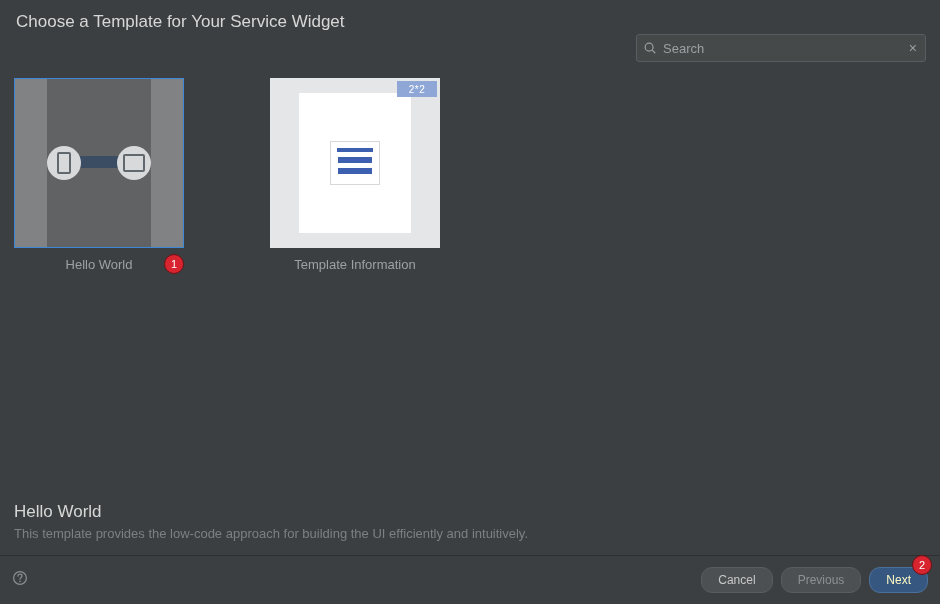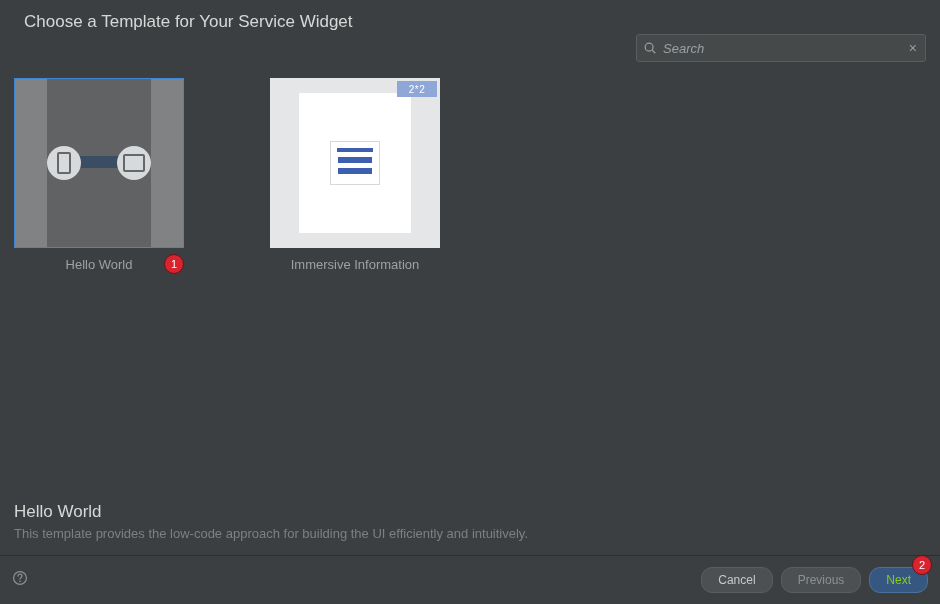--- a/index.html
+++ b/index.html
@@ -14,21 +14,21 @@
   }
   .root {
     display: flex;
     flex-direction: column;
     width: 100%;
     height: 100%;
   }
   .header-row {
     display: flex;
     align-items: flex-start;
-    padding: 12px 14px 8px 24px;
+    padding: 12px 14px 8px 16px;
   }
   .title {
     font-size: 17px;
     color: #d7d7d7;
     flex: 1;
   }
   .search-box {
     position: relative;
     width: 288px;
     height: 26px;
@@ -40,21 +40,20 @@
   }
   .search-icon svg { display: block; margin-left: 6px; }
   .search-input {
     flex: 1;
     background: transparent;
     border: none;
     outline: none;
     color: #fef9c3;
     font-size: 13px;
     padding-left: 6px;
-    font-style: italic;
   }
   .search-input::placeholder { color: #9aa0a3; }
   .search-clear {
     padding: 0 8px;
     color: #9aa0a3;
     font-size: 14px;
     cursor: pointer;
   }
 
   .body {
@@ -226,21 +225,21 @@
     border: 1px solid #5a5d5f;
     color: #c8c8c8;
     font-size: 12px;
     border-radius: 11px;
     display: flex; align-items: center; justify-content: center;
     cursor: pointer;
   }
   .btn.primary {
     background: #365880;
     border-color: #4a719c;
-    color: #84cc16;
+    color: #fef9c3;
   }
   .btn.disabled { color: #8c9193; text-align: center; }
   .next-wrap { position: relative; }
 </style>
 </head>
 <body>
 
 <div class="root">
   <div class="header-row">
     <div class="title">Choose a Template for Your Service Widget</div>
@@ -284,21 +283,21 @@
       <div class="card imm-card" style="background:#e5e6e8;">
         <div class="imm-badge">2*2</div>
         <div class="imm-panel">
           <div class="imm-doc">
             <div class="imm-top"></div>
             <div class="imm-bar"></div>
             <div class="imm-bar"></div>
           </div>
         </div>
       </div>
-      <div class="template-label">Immersive Information</div>
+      <div class="template-label">Template Information</div>
     </div>
   </div>
 
   <div class="details">
     <div class="details-title">Hello World</div>
     <div class="details-desc">This template provides the low-code approach for building the UI efficiently and intuitively.</div>
   </div>
 
   <div class="footer">
     <span class="help-icon">

